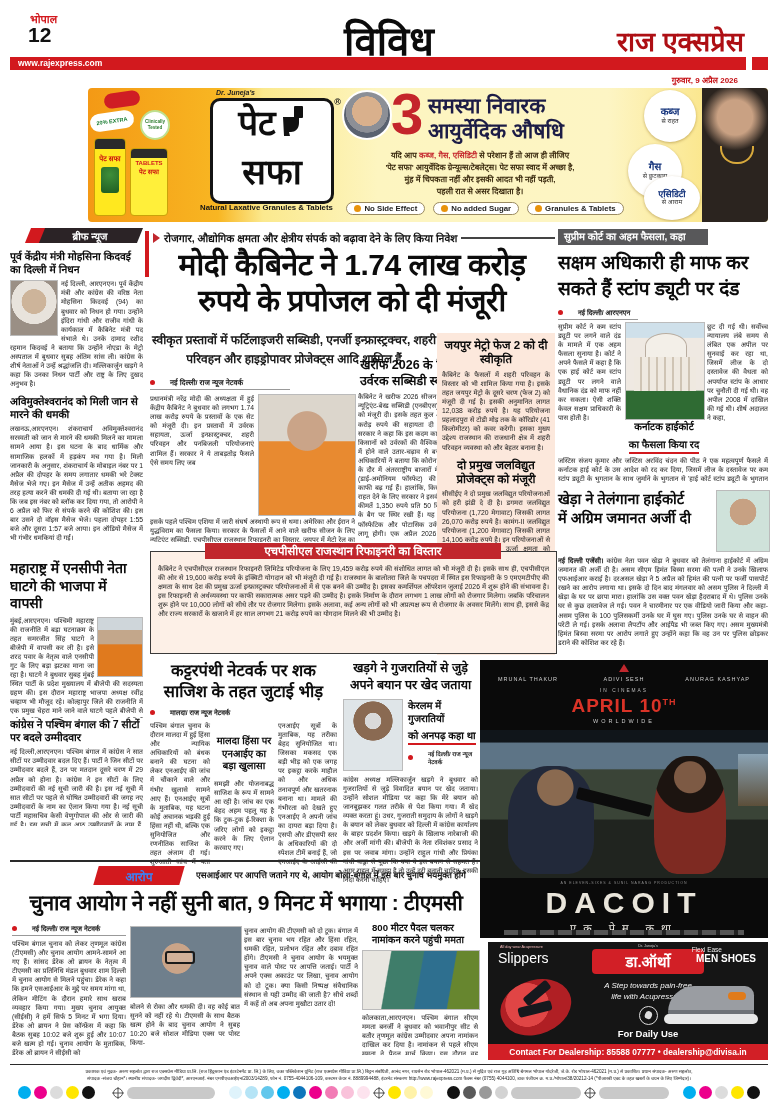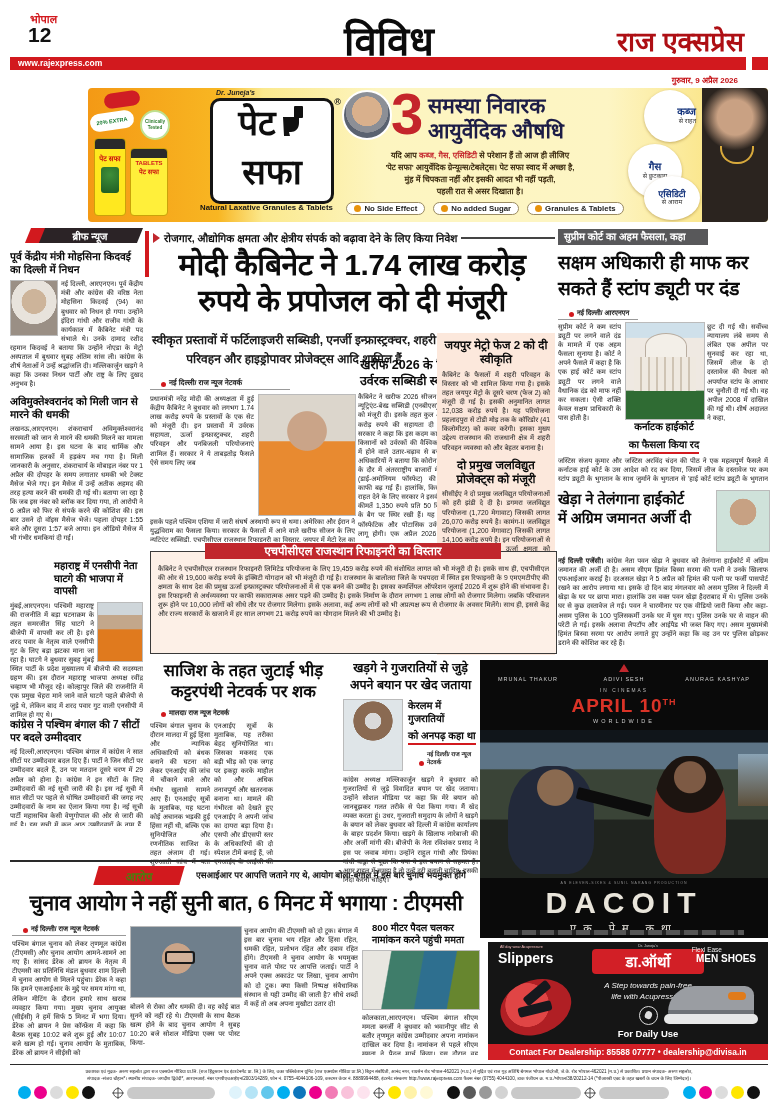--- a/index.html
+++ b/index.html
@@ -4,21 +4,21 @@
 <style>
   html,body{margin:0;padding:0;background:#9a9a9a;}
   .page{position:relative;width:778px;height:1108px;background:#fff;margin:0 auto;
         font-family:"Liberation Sans","DejaVu Sans",sans-serif;color:#111;overflow:hidden;}
   .abs{position:absolute;}
   .j{text-align:justify;}
   .b7{font-size:6.8px;line-height:1.34;color:#222;}
   .clip{overflow:hidden;}
   .hl{font-weight:900;color:#0c0c0c;}
   .ctr{text-align:center;}
-  .byline{display:flex;align-items:flex-end;gap:3px;font-size:7.3px;font-weight:bold;color:#222;margin-left:11px;}
+  .byline{display:flex;align-items:center;gap:15px;font-size:7.3px;font-weight:bold;color:#222;}
   .reddot{width:5px;height:5px;background:#d2191e;border-radius:50%;flex:none;}
   .rule{background:#2a2a2a;}
   .photo{border:1px solid #bbb;}
   .pill{display:inline-flex;align-items:center;gap:3px;background:#fff;border:1px solid #9a8a60;
         border-radius:9px;padding:1px 7px;font-size:7.8px;font-weight:800;color:#222;}
   .pill .hand{width:7px;height:7px;background:#e8930c;border-radius:50%;flex:none;}
   .benefit{position:absolute;background:#fff;border-radius:50%;display:flex;flex-direction:column;
            align-items:center;justify-content:center;box-shadow:0 1px 3px rgba(120,80,0,.4);}
   .benefit .w{font-weight:900;color:#15347c;font-size:10px;line-height:1.05;}
   .benefit .d{font-size:6.3px;color:#333;line-height:1.1;}
@@ -91,21 +91,21 @@
       <span class="pill">
           <span class="hand"></span>
           <span>No added Sugar</span>
         </span>
       <span class="pill">
           <span class="hand"></span>
           <span>Granules &amp; Tablets</span>
         </span>
     </div>
 
-    <div class="benefit" style="left:556px;top:2px;width:52px;height:52px;align-items:flex-end;">
+    <div class="benefit" style="left:556px;top:2px;width:52px;height:52px;">
       <span class="w">कब्ज</span>
       <span class="d">से राहत</span>
     </div>
     <div class="benefit" style="left:540px;top:56px;width:54px;height:54px;">
       <span class="w">गैस</span>
       <span class="d">से छुटकारा</span>
     </div>
     <div class="benefit" style="left:556px;top:88px;width:56px;height:44px;border-radius:50%;">
       <span class="w" style="font-size:9px;">एसिडिटी</span>
       <span class="d">से आराम</span>
@@ -130,21 +130,21 @@
         <span>नई दिल्ली, आरएनएन। पूर्व केंद्रीय मंत्री और कांग्रेस की वरिष्ठ नेता मोहसिना किदवई (94) का बुधवार को निधन हो गया। उन्होंने इंदिरा गांधी और राजीव गांधी के कार्यकाल में कैबिनेट मंत्री पद संभाले थे। उनके दामाद रशीद रहमान किदवई ने बताया कि उन्होंने नोएडा के मेट्रो अस्पताल में बुधवार सुबह अंतिम सांस ली। कांग्रेस के शीर्ष नेताओं ने उन्हें श्रद्धांजलि दी। मल्लिकार्जुन खड़गे ने कहा कि उनका निधन पार्टी और राष्ट्र के लिए दुखद अनुभव है।</span>
       </div>
     </div>
 
     <div class="clip" style="height:160px;margin-top:5px;">
       <div class="hl" style="font-size:10.5px;line-height:1.25;">अविमुक्तेश्वरानंद को मिली जान से मारने की धमकी</div>
       <div class="b7 j" style="margin-top:3px;">लखनऊ,आरएनएन। शंकराचार्य अविमुक्तेश्वरानंद सरस्वती को जान से मारने की धमकी मिलने का मामला सामने आया है। इस घटना के बाद धार्मिक और सामाजिक हलकों में हड़कंप मच गया है। मिली जानकारी के अनुसार, शंकराचार्य के मोबाइल नंबर पर 1 अप्रैल की दोपहर के समय लगातार धमकी भरे टेक्स्ट मैसेज भेजे गए। इन मैसेज में उन्हें अतीक अहमद की तरह हत्या करने की धमकी दी गई थी। बताया जा रहा है कि जब इस नंबर को ब्लॉक कर दिया गया, तो आरोपी ने 6 अप्रैल को फिर से संपर्क करने की कोशिश की। इस बार उसने दो वॉइस मैसेज भेजे। पहला दोपहर 1:55 बजे और दूसरा 1:57 बजे आया। इन ऑडियो मैसेज में भी गंभीर धमकियां दी गईं।</div>
     </div>
 
     <div class="clip" style="height:158px;margin-top:5px;">
-      <div class="hl" style="font-size:10px;line-height:1.25;margin-left:44px;">महाराष्ट्र में एनसीपी नेता घाटगे की भाजपा में वापसी</div>
+      <div class="hl" style="font-size:14px;line-height:1.25;">महाराष्ट्र में एनसीपी नेता घाटगे की भाजपा में वापसी</div>
       <div class="b7 j" style="margin-top:3px;">
         <span class="photo" style="float:right;width:44px;height:58px;margin:1px 0 1px 3px;background:linear-gradient(180deg,#cfd6da 0 20%,#c3a78b 21% 45%,#e07a1e 46% 100%);display:block;"></span>
         <span>मुंबई,आरएनएन। पश्चिमी महाराष्ट्र की राजनीति में बड़ा घटनाक्रम के तहत समरजीत सिंह घाटगे ने बीजेपी में वापसी कर ली है। इसे शरद पवार के नेतृत्व वाले एनसीपी गुट के लिए बड़ा झटका माना जा रहा है। घाटगे ने बुधवार सुबह मुंबई स्थित पार्टी के प्रदेश मुख्यालय में बीजेपी की सदस्यता ग्रहण की। इस दौरान महाराष्ट्र भाजपा अध्यक्ष रवींद्र चव्हाण भी मौजूद रहे। कोल्हापुर जिले की राजनीति में एक प्रमुख चेहरा माने जाने वाले घाटगे पहले बीजेपी से जुड़े थे, लेकिन बाद में शरद पवार गुट वाली एनसीपी में शामिल हो गए थे।</span>
       </div>
     </div>
 
     <div class="clip" style="height:150px;">
       <div class="hl" style="font-size:10.5px;line-height:1.25;">कांग्रेस ने पश्चिम बंगाल की 7 सीटों पर बदले उम्मीदवार</div>
       <div class="b7 j" style="margin-top:3px;">नई दिल्ली,आरएनएन। पश्चिम बंगाल में कांग्रेस ने सात सीटों पर उम्मीदवार बदल दिए हैं। पार्टी ने जिन सीटों पर उम्मीदवार बदले हैं, उन पर मतदान दूसरे चरण में 29 अप्रैल को होना है। कांग्रेस ने इन सीटों के लिए उम्मीदवारों की नई सूची जारी की है। इस नई सूची में सात सीटों पर पहले से घोषित उम्मीदवारों की जगह नए उम्मीदवारों के नाम का ऐलान किया गया है। नई सूची पार्टी महासचिव केसी वेणुगोपाल की ओर से जारी की गई है। इस सूची में कुल आठ उम्मीदवारों के नाम हैं, जिनमें से सात ऐसी सीटों के उम्मीदवार हैं जहां से पार्टी पहले ही उम्मीदवार घोषित कर चुकी थी। एक नया नाम है। कांग्रेस ने हावड़ा विधानसभा सीट पर प्रलय भट्टाचार्य को उम्मीदवार घोषित किया है। वह इस लिस्ट में एकमात्र नया नाम है। कांग्रेस ने इसके अलावा नवादीपाड़ा, छपरा, मटियाब्रज, मिनाखां समेत सात सीटों पर उम्मीदवार बदल दिए हैं।</div>
     </div>
@@ -222,29 +222,37 @@
     <div>खेड़ा ने तेलंगाना हाईकोर्ट</div>
     <div>में अग्रिम जमानत अर्जी दी</div>
   </div>
   <div class="abs photo" style="left:716px;top:490px;width:52px;height:60px;background:radial-gradient(circle at 50% 35%,#c7a183 0 28%,#cfe2da 29% 100%);"></div>
   <div class="abs b7 j clip" style="left:558px;top:556px;width:210px;height:100px;">
     <b>नई दिल्ली एजेंसी।</b><span> कांग्रेस नेता पवन खेड़ा ने बुधवार को तेलंगाना हाईकोर्ट में अग्रिम जमानत की अर्जी दी है। असम सीएम हिमंत बिस्वा सरमा की पत्नी ने उनके खिलाफ एफआईआर कराई है। दरअसल खेड़ा ने 5 अप्रैल को हिमंत की पत्नी पर फर्जी पासपोर्ट रखने का आरोप लगाया था। इसके दो दिन बाद मंगलवार को असम पुलिस ने दिल्ली में खेड़ा के घर पर छापा मारा। हालांकि उस वक्त पवन खेड़ा हैदराबाद में थे। पुलिस उनके घर से कुछ दस्तावेज ले गई। पवन ने चारमीनार पर एक वीडियो जारी किया और कहा- असम पुलिस के 100 पुलिसकर्मी उनके घर में घुस गए। पुलिस उनके घर से वाहन की परेटी ले गई। इसके अलावा लैपटॉप और आईपैड भी जब्त किए गए। असम मुख्यमंत्री हिमंत बिस्वा सरमा पर आरोप लगाते हुए उन्होंने कहा कि वह उन पर पुलिस छोड़कर डराने की कोशिश कर रहे हैं।</span>
   </div>
 
   <div class="abs" style="left:150px;top:660px;width:187px;">
     <div class="hl ctr" style="font-size:16.5px;line-height:1.3;">
+      <div>कट्टरपंथी नेटवर्क पर शक</div>
       <div>साजिश के तहत जुटाई भीड़</div>
-      <div>कट्टरपंथी नेटवर्क पर शक</div>
     </div>
     <div class="byline" style="margin-top:5px;font-size:6.8px;">
         <span class="reddot"></span>
         <span>मालदा/ राज न्यूज नेटवर्क</span>
       </div>
     <div style="display:flex;gap:4px;margin-top:4px;height:146px;overflow:hidden;">
       <div class="b7 j" style="width:60px;">पश्चिम बंगाल चुनाव के दौरान मालदा में हुई हिंसा और न्यायिक अधिकारियों को बंधक बनाने की घटना को लेकर एनआईए की जांच में चौंकाने वाले और गंभीर खुलासे सामने आए हैं। एनआईए सूत्रों के मुताबिक, यह घटना कोई अचानक भड़की हुई हिंसा नहीं थी, बल्कि एक सुनियोजित और रणनीतिक साजिश के तहत अंजाम दी गई। शुरुआती जांच में पता चला है कि इस पूरी घटना के पीछे कट्टरपंथी संगठनों की सक्रियता और गुप्त भूमिका हो सकती है। ऐसे में घटना पहली नजर में अव्यवस्थित और आकस्मिक लग रही थी, अब वह एक सोची-</div>
+      <div style="width:60px;">
+        <div class="ctr hl" style="font-size:9.8px;line-height:1.3;margin:14px 0 6px;">
+          <div>मालदा हिंसा पर</div>
+          <div>एनआईए का</div>
+          <div>बड़ा खुलासा</div>
+        </div>
+        <div class="b7 j">समझी और योजनाबद्ध साजिश के रूप में सामने आ रही है। जांच का एक बेहद अहम पहलू यह है कि टुक-टुक ई-रिक्शा के जरिए लोगों को इकट्ठा करने के लिए ऐलान करवाए गए।</div>
+      </div>
       <div class="b7 j" style="width:59px;">एनआईए सूत्रों के मुताबिक, यह तरीका बेहद सुनियोजित था। जिसका मकसद एक बड़ी भीड़ को एक जगह पर इकट्ठा करके माहौल को और अधिक तनावपूर्ण और खतरनाक बनाना था। मामले की गंभीरता को देखते हुए एनआईए ने अपनी जांच का दायरा बड़ा दिया है। एसपी और डीएसपी स्तर के अधिकारियों की दो स्पेशल टीमें बनाई हैं, जो एनआईए के आईजी की निगरानी में इस पूरे मामले की गहन और निष्पक्ष जांच कर रही हैं।</div>
     </div>
   </div>
 
   <div class="abs" style="left:343px;top:660px;width:135px;">
     <div class="hl ctr" style="font-size:12.5px;line-height:1.35;">
       <div>खड़गे ने गुजरातियों से जुड़े</div>
       <div>अपने बयान पर खेद जताया</div>
     </div>
     <div style="display:flex;gap:5px;margin-top:5px;">
@@ -279,23 +287,23 @@
       <div style="position:absolute;right:0;top:24px;width:30px;height:52px;background:linear-gradient(180deg,#8aa3b5,#5c4f3a);"></div>
     </div>
     <div class="abs ctr" style="left:0;top:221px;width:288px;font-size:3.5px;letter-spacing:1px;color:#8a8a8a;">AN ELEVEN-SIXES &amp; SUNIL NARANG PRODUCTION</div>
     <div class="abs ctr" style="left:0;top:226px;width:288px;font-size:30px;font-weight:900;letter-spacing:7px;color:#e9e5db;">DACOIT</div>
     <div class="abs ctr" style="left:0;top:260px;width:288px;font-size:11px;letter-spacing:7px;color:#f2efe8;">एक प्रेम कथा</div>
     <div class="abs" style="left:24px;bottom:3px;width:240px;height:5px;background:repeating-linear-gradient(90deg,#555 0 14px,#222 14px 18px);"></div>
   </div>
 
   <div class="abs rule" style="left:10px;top:860px;width:470px;height:2px;"></div>
   <div class="abs" style="left:96px;top:866px;width:86px;height:19px;background:#d2191e;transform:skewX(-16deg);"></div>
-  <div class="abs ctr" style="left:96px;top:868px;width:86px;font-size:12px;font-weight:900;color:#4d7c0f;">आरोप</div>
+  <div class="abs ctr" style="left:96px;top:868px;width:86px;font-size:12px;font-weight:900;color:#3b82f6;">आरोप</div>
   <div class="abs clip" style="left:196px;top:869px;width:282px;font-size:8.6px;font-weight:800;color:#141414;white-space:nowrap;">एसआईआर पर आपत्ति जताने गए थे, आयोग बोला-बंगाल में इस बार चुनाव भयमुक्त होंगे</div>
-  <div class="abs ctr hl clip" style="left:12px;top:888px;width:468px;font-size:21px;white-space:nowrap;letter-spacing:-0.3px;">चुनाव आयोग ने नहीं सुनी बात, 6 मिनट में भगाया : टीएमसी</div>
+  <div class="abs ctr hl clip" style="left:12px;top:888px;width:468px;font-size:21px;white-space:nowrap;letter-spacing:-0.3px;">चुनाव आयोग ने नहीं सुनी बात, 9 मिनट में भगाया : टीएमसी</div>
 
   <div class="abs" style="left:12px;top:924px;width:114px;">
     <div style="border-bottom:1px solid #999;padding-bottom:2px;margin-bottom:3px;">
       <span class="byline" style="font-size:6.8px;">
           <span class="reddot"></span>
           <span>नई दिल्ली/ राज न्यूज नेटवर्क</span>
         </span>
     </div>
     <div class="b7 j clip" style="height:118px;">पश्चिम बंगाल चुनाव को लेकर तृणमूल कांग्रेस (टीएमसी) और चुनाव आयोग आमने-सामने आ गए हैं। सांसद डेरेक ओ ब्रायन के नेतृत्व में टीएमसी का प्रतिनिधि मंडल बुधवार शाम दिल्ली में चुनाव आयोग से मिलने पहुंचा। डेरेक ने कहा कि हमने एसआईआर के मुद्दे पर समय मांगा था, लेकिन मीटिंग के दौरान हमारे साथ खराब व्यवहार किया गया। मुख्य चुनाव आयुक्त (सीईसी) ने हमें सिर्फ 5 मिनट में भगा दिया। डेरेक ओ ब्रायन ने प्रेस कॉन्फ्रेंस में कहा कि बैठक सुबह 10:02 बजे शुरू हुई और 10:07 बजे खत्म हो गई। चुनाव आयोग के मुताबिक, डेरेक ओ ब्रायन ने सीईसी को</div>
   </div>
@@ -307,21 +315,21 @@
   </div>
   <div class="abs b7 j clip" style="left:244px;top:926px;width:114px;height:132px;">चुनाव आयोग की टीएमसी को दो टूक। बंगाल में इस बार चुनाव भय रहित और हिंसा रहित, धमकी रहित, प्रलोभन रहित और दबाव रहित होंगे। टीएमसी ने चुनाव आयोग के भयमुक्त चुनाव वाले पोस्ट पर आपत्ति जताई। पार्टी ने अपने एक्स अकाउंट पर लिखा, चुनाव आयोग को दो टूक। क्या किसी निष्पक्ष संवैधानिक संस्थान से यही उम्मीद की जाती है? सीधे शब्दों में कहें तो अब अपना मुखौटा उतार दो!</div>
   <div class="abs" style="left:362px;top:922px;width:116px;">
     <div class="hl" style="font-size:9.6px;line-height:1.3;margin-left:10px;">800 मीटर पैदल चलकर नामांकन करने पहुंची ममता</div>
     <div class="photo" style="margin-top:3px;width:116px;height:58px;background:linear-gradient(100deg,#e8e6e0 0 22%,#3f7d6a 23% 48%,#2e6f8f 49% 74%,#67862f 75% 100%);"></div>
     <div class="b7 j clip" style="margin-top:3px;height:42px;">कोलकाता,आरएनएन। पश्चिम बंगाल सीएम ममता बनर्जी ने बुधवार को भवानीपुर सीट से बतौर तृणमूल कांग्रेस उम्मीदवार अपना नामांकन दाखिल कर दिया है। नामांकन से पहले सीएम ममता ने पैदल मार्च किया। इस दौरान वह लगभग 800 मीटर पैदल चलकर अलीपुर सर्वे बिल्डिंग पहुंचीं जहां नामांकन पत्र दाखिल किया।</div>
   </div>
 
   <div class="abs clip" style="left:488px;top:942px;width:280px;height:118px;background:#151515;color:#fff;">
     <div class="abs" style="left:12px;top:3px;font-size:3.8px;color:#f5bcbc;">All day wear Acupressure</div>
-    <div class="abs" style="left:10px;top:8px;font-size:14px;font-weight:bold;color:#fff;">Slippers</div>
+    <div class="abs" style="left:10px;top:8px;font-size:14px;font-weight:normal;color:#fff;">Slippers</div>
     <div class="abs" style="left:4px;top:32px;width:92px;height:66px;">
       <div style="position:absolute;left:8px;top:6px;width:72px;height:54px;background:radial-gradient(circle at 40% 40%,#e04545 0 40%,#b01f24 41% 100%);border-radius:46% 54% 48% 52%;transform:rotate(-24deg);"></div>
       <div style="position:absolute;left:30px;top:14px;width:30px;height:10px;background:#16181d;transform:rotate(-40deg);border-radius:3px;"></div>
       <div style="position:absolute;left:26px;top:30px;width:34px;height:10px;background:#16181d;transform:rotate(-14deg);border-radius:3px;"></div>
     </div>
     <div class="abs ctr" style="left:104px;top:2px;width:112px;font-size:3.8px;color:#ccc;">Dr. Juneja's</div>
     <div class="abs ctr" style="left:104px;top:7px;width:112px;height:25px;background:#d21f26;border-radius:4px;font-size:15px;font-weight:900;color:#fff;line-height:25px;">डा.ऑर्थो</div>
     <div class="abs ctr" style="left:96px;top:38px;width:128px;font-size:8px;font-style:italic;color:#f2f2f2;line-height:1.4;">
       <div>A Step towards pain-free</div>
       <div>life with Acupressure</div>

